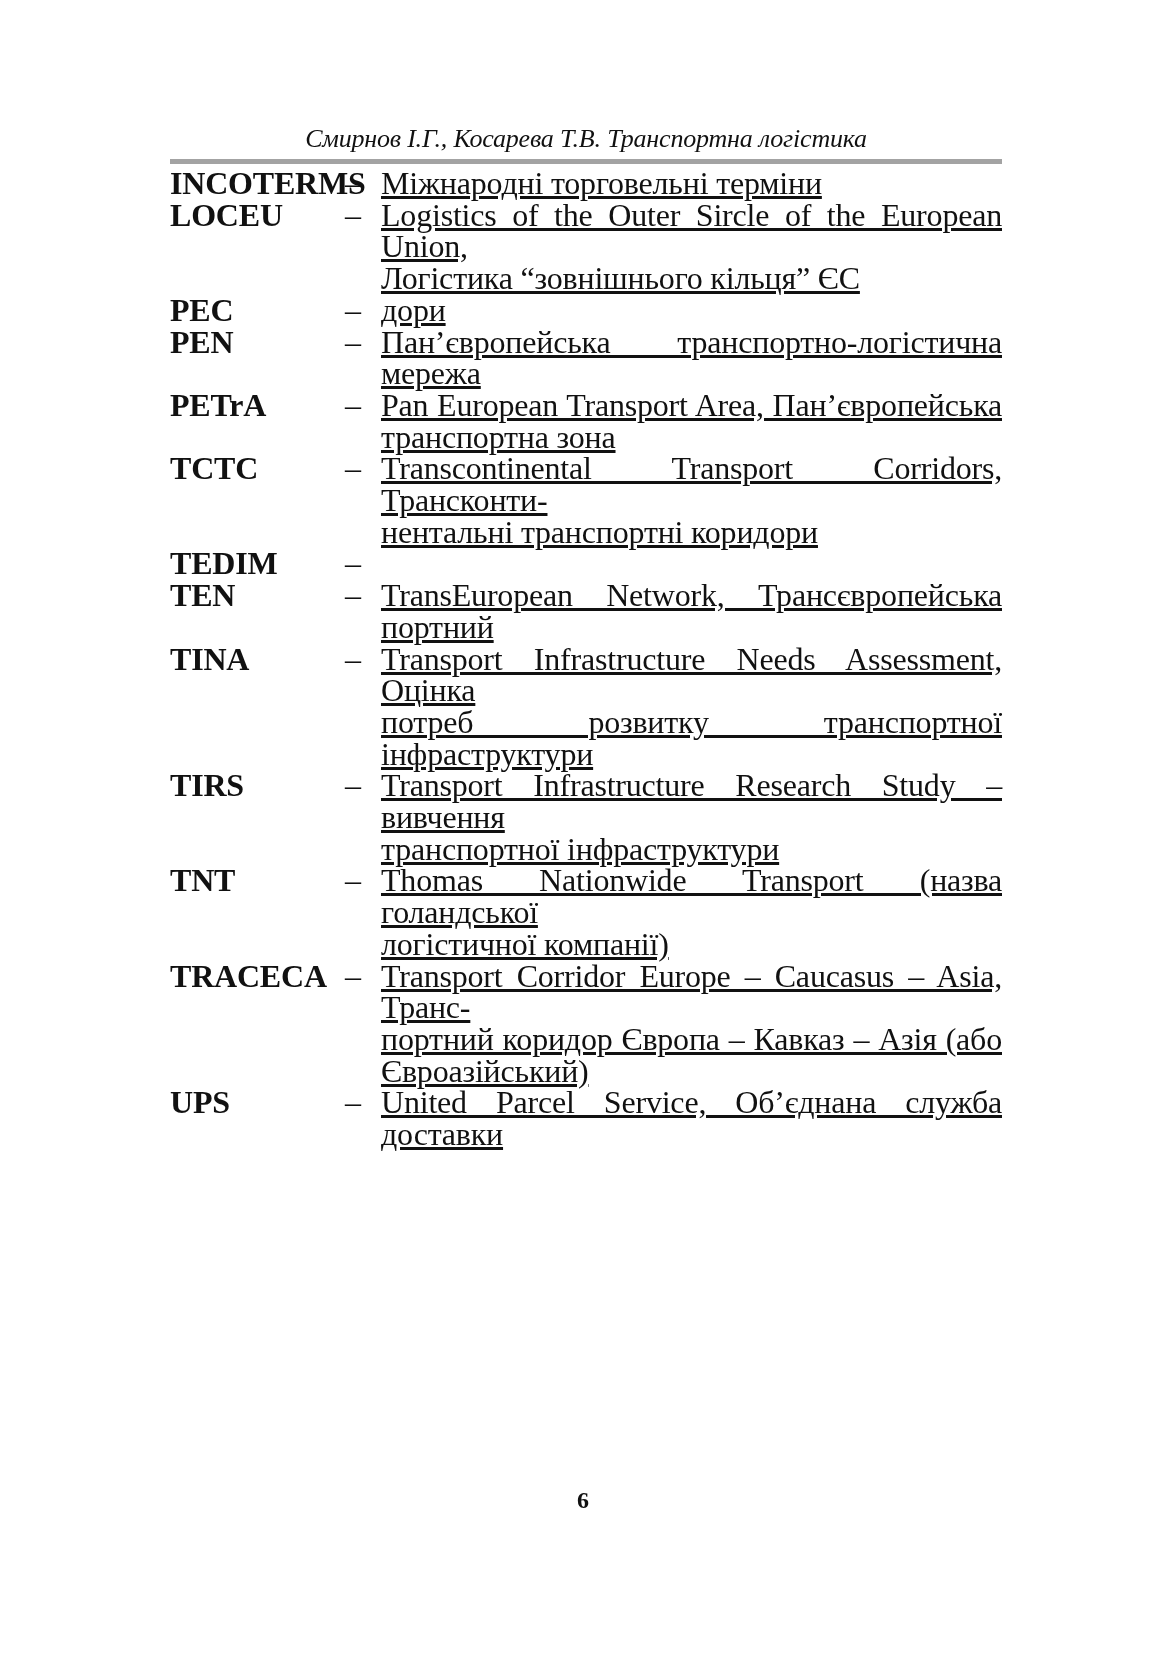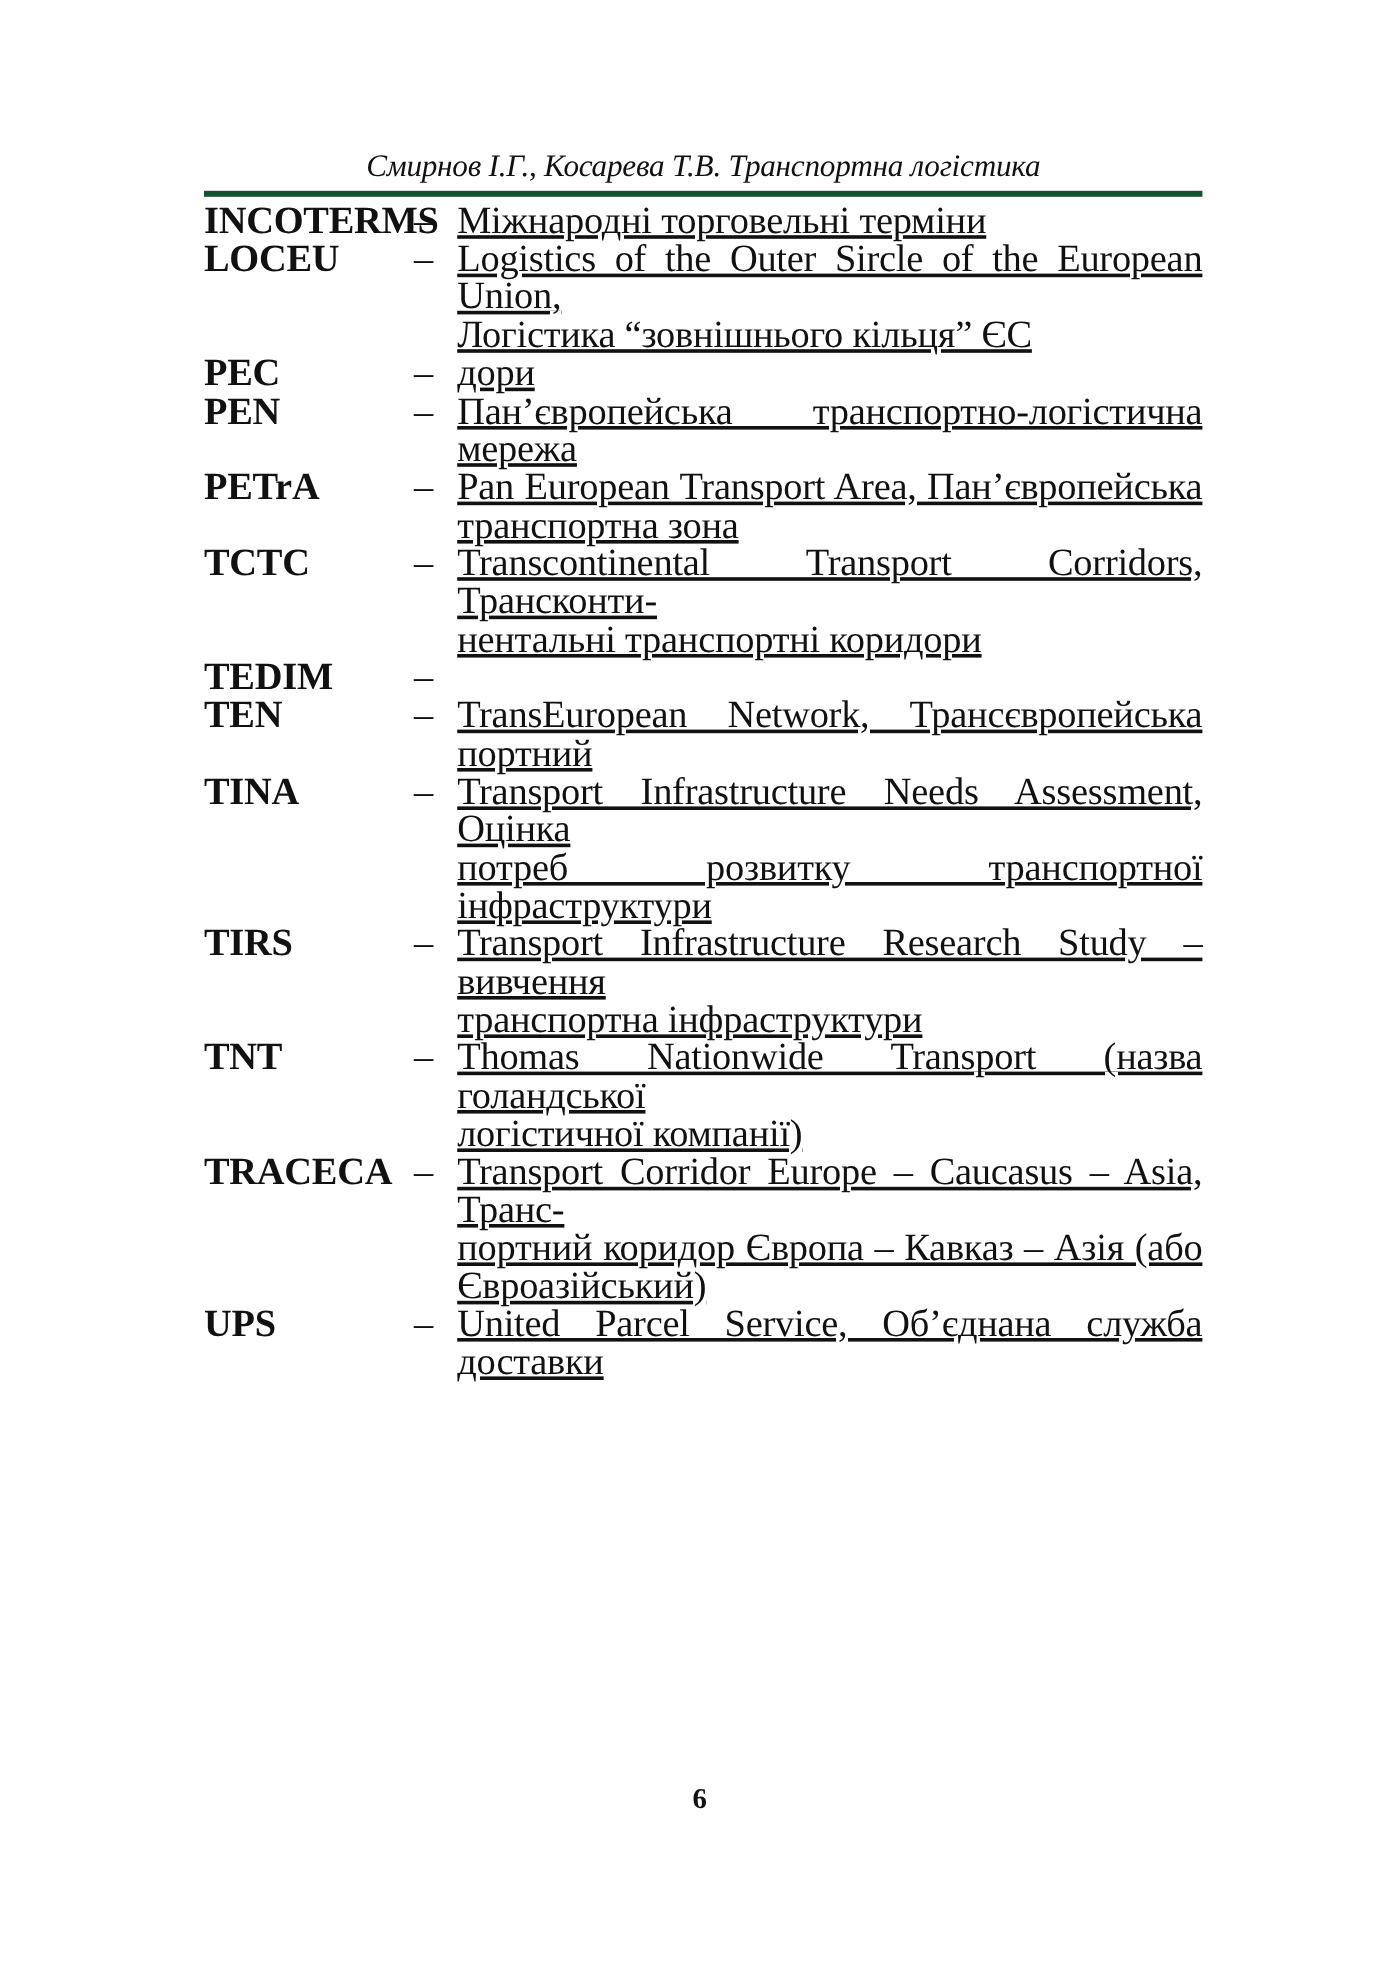--- a/index.html
+++ b/index.html
@@ -21,21 +21,21 @@
     left: 170px;
     top: 122px;
     width: 832px;
   }
   .running-header {
     text-align: center;
     font-style: italic;
     font-size: 26px;
     line-height: 34px;
     padding-bottom: 3px;
-    border-bottom: 5px solid #14532d;
+    border-bottom: 5px solid #a3a3a3;
     letter-spacing: -0.2px;
     white-space: nowrap;
   }
   .abbrev-list {
     margin-top: 4px;
     font-size: 32px;
     line-height: 31.7px;
     letter-spacing: -0.2px;
   }
   .entry {
@@ -135,21 +135,21 @@
           <div class="def">
             <div class="line">Transport Infrastructure Needs Assessment, Оцінка</div>
             <div class="line">потреб розвитку транспортної інфраструктури</div>
           </div>
         </div>
         <div class="entry">
           <div class="abbr">TIRS</div>
           <div class="dash">–</div>
           <div class="def">
             <div class="line">Transport Infrastructure Research Study – вивчення</div>
-            <div class="line">транспортна інфраструктури</div>
+            <div class="line">транспортної інфраструктури</div>
           </div>
         </div>
         <div class="entry">
           <div class="abbr">TNT</div>
           <div class="dash">–</div>
           <div class="def">
             <div class="line">Thomas Nationwide Transport (назва голандської</div>
             <div class="line">логістичної компанії)</div>
           </div>
         </div>

